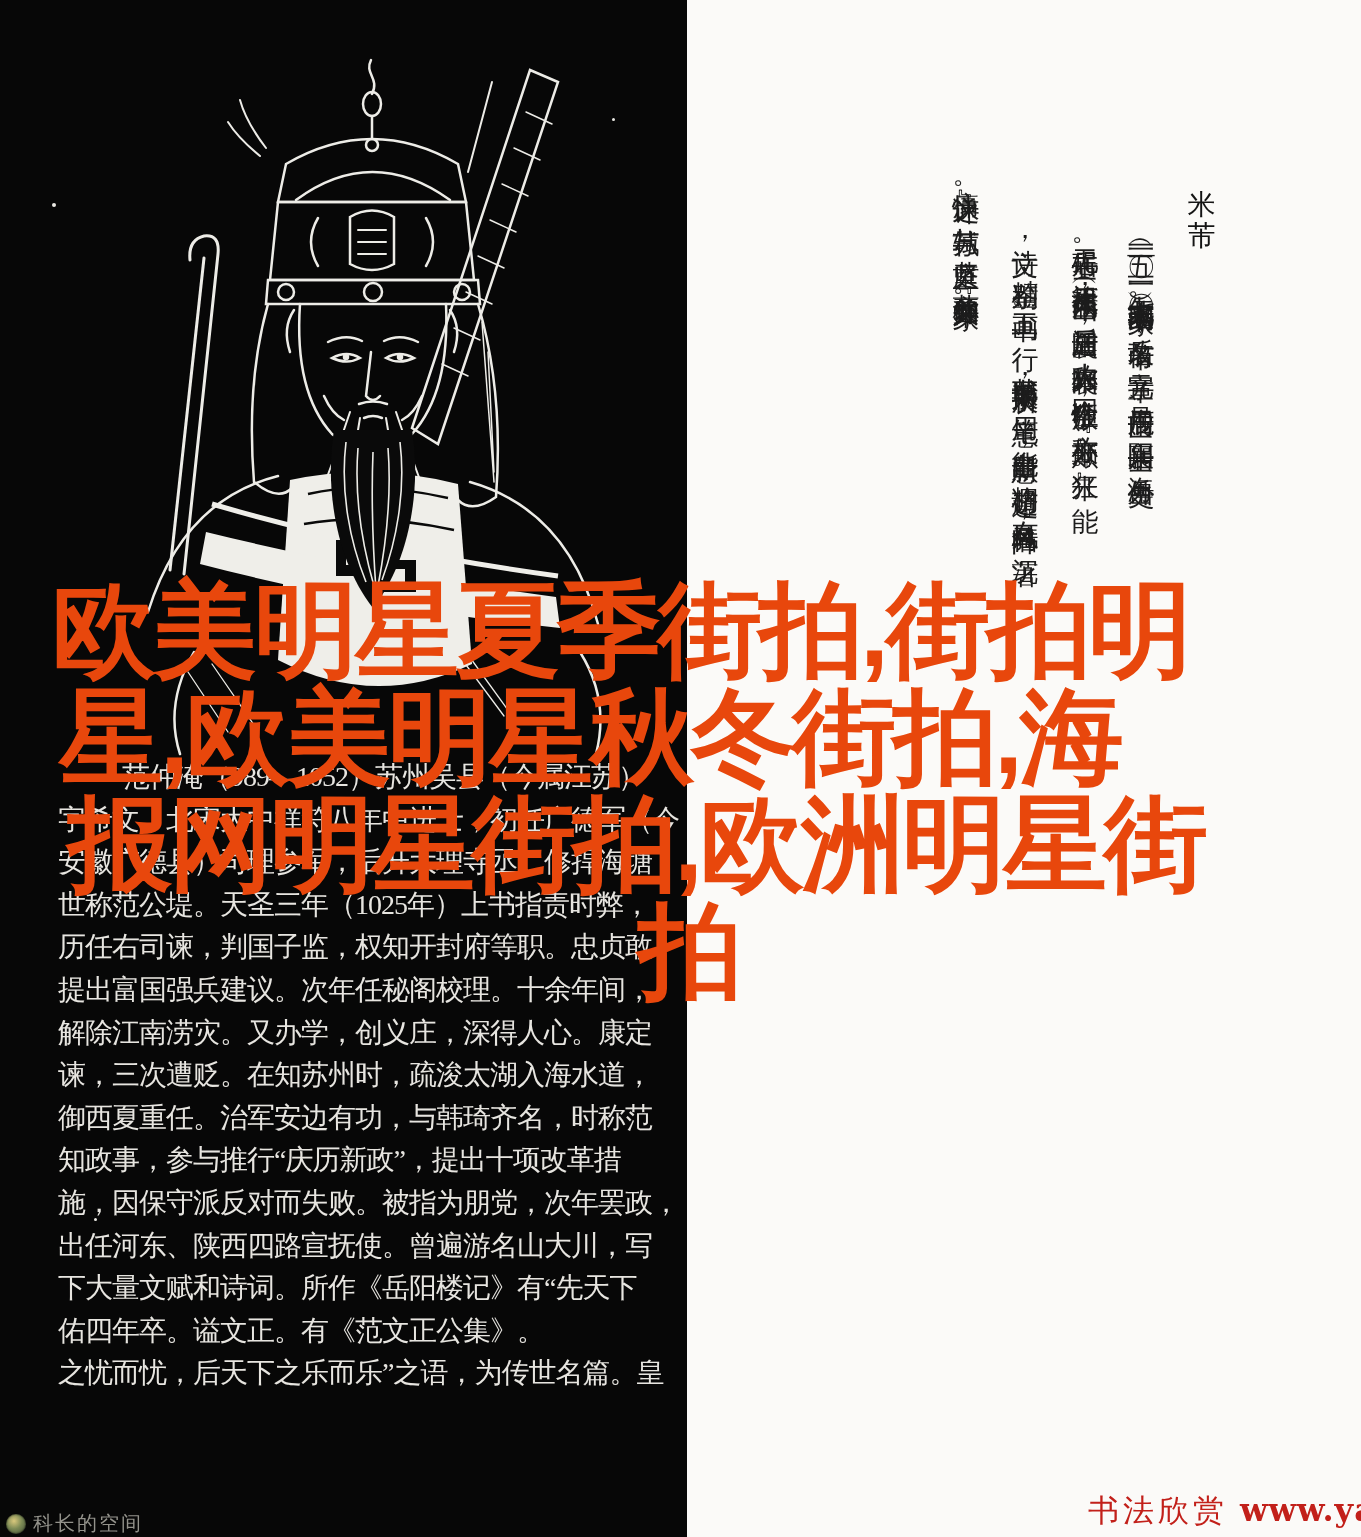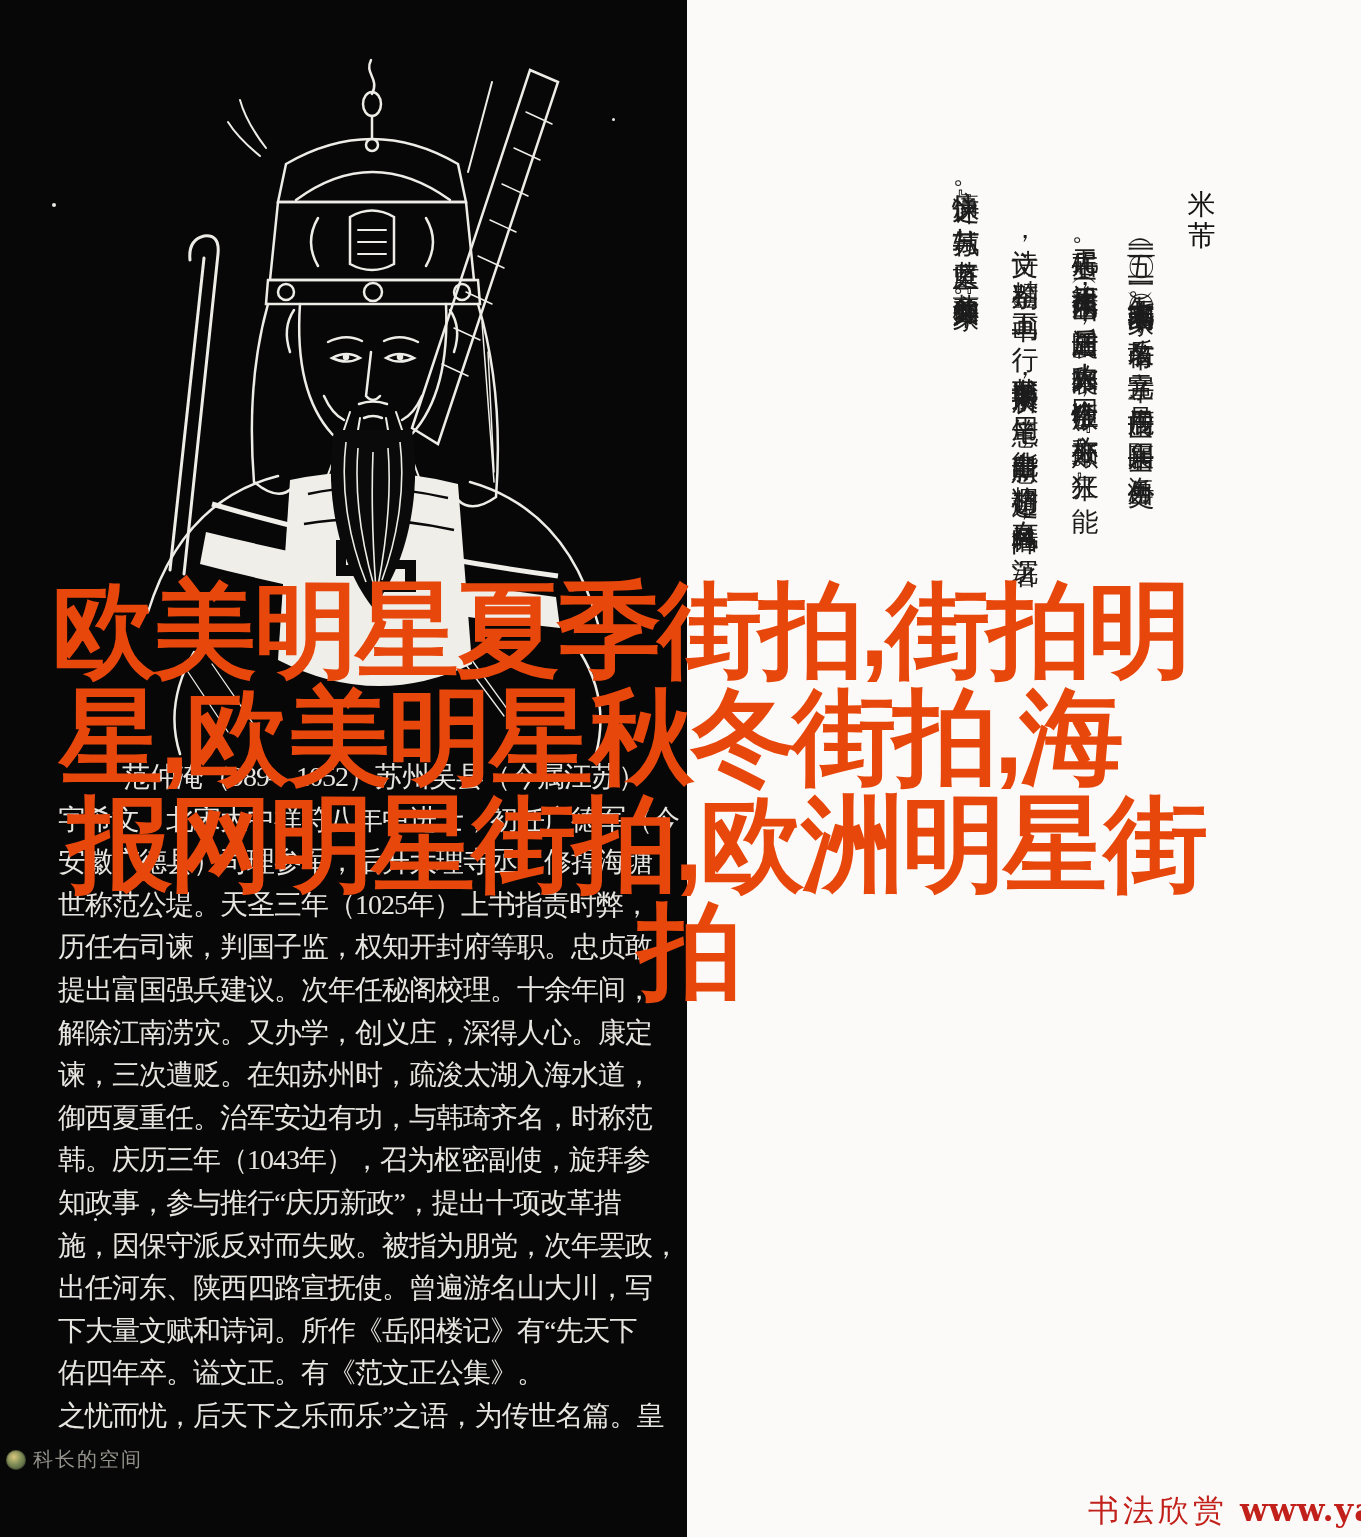--- a/index.html
+++ b/index.html
@@ -17,21 +17,21 @@
   .sp1{left:52px;top:203px;width:4px;height:4px;}
   .sp2{left:612px;top:118px;width:3px;height:3px;}
   .sp3{left:94px;top:1218px;width:3px;height:3px;}
   .bio{
     position:absolute;left:58px;top:756px;width:600px;
     color:#e7e5e0;font-size:28px;line-height:42.6px;letter-spacing:-1px;
     white-space:nowrap;font-family:"Liberation Serif",serif;
   }
   .bio .bline:first-child{text-indent:64px;}
   .space-wm{
-    position:absolute;left:6px;top:1446px;display:flex;align-items:center;gap:7px;
+    position:absolute;left:6px;top:1510px;display:flex;align-items:center;gap:7px;
     color:#93928b;font-size:20px;letter-spacing:2px;
     font-family:"Liberation Sans",sans-serif;
   }
   .wm-icon{
     width:20px;height:20px;border-radius:50%;
     background:radial-gradient(circle at 40% 35%, #d9c87c 0%, #7c8a55 45%, #3d4a35 100%);
     box-shadow:0 0 2px #000 inset;flex:none;
   }
   
   .white-page{
@@ -151,21 +151,20 @@
     <div class="bio">
       <div class="bline">范仲淹（989—1052）苏州吴县（今属江苏）</div>
       <div class="bline">字希文。北宋大中祥符八年中进士，初任广德军（今</div>
       <div class="bline">安徽广德县）司理参军，后升大理寺丞。修捍海塘，</div>
       <div class="bline">世称范公堤。天圣三年（1025年）上书指责时弊，</div>
       <div class="bline">历任右司谏，判国子监，权知开封府等职。忠贞敢</div>
       <div class="bline">提出富国强兵建议。次年任秘阁校理。十余年间，</div>
       <div class="bline">解除江南涝灾。又办学，创义庄，深得人心。康定</div>
       <div class="bline">谏，三次遭贬。在知苏州时，疏浚太湖入海水道，</div>
       <div class="bline">御西夏重任。治军安边有功，与韩琦齐名，时称范</div>
-      <div class="bline">韩。庆历三年（1043年），召为枢密副使，旋拜参</div>
       <div class="bline">知政事，参与推行“庆历新政”，提出十项改革措</div>
       <div class="bline">施，因保守派反对而失败。被指为朋党，次年罢政，</div>
       <div class="bline">出任河东、陕西四路宣抚使。曾遍游名山大川，写</div>
       <div class="bline">下大量文赋和诗词。所作《岳阳楼记》有“先天下</div>
       <div class="bline">佑四年卒。谥文正。有《范文正公集》。</div>
       <div class="bline">之忧而忧，后天下之乐而乐”之语，为传世名篇。皇</div>
     </div>
 
     <div class="space-wm">
       <span class="wm-icon"></span>

